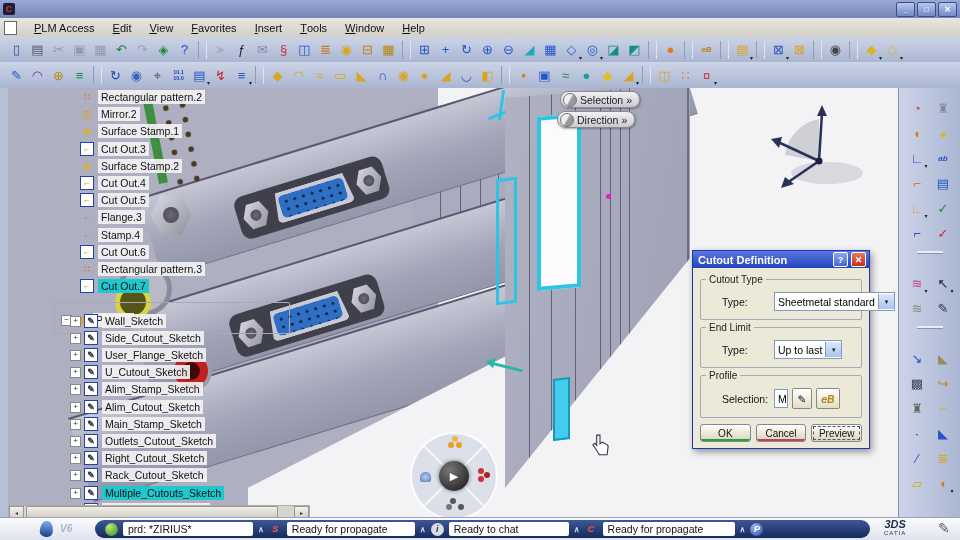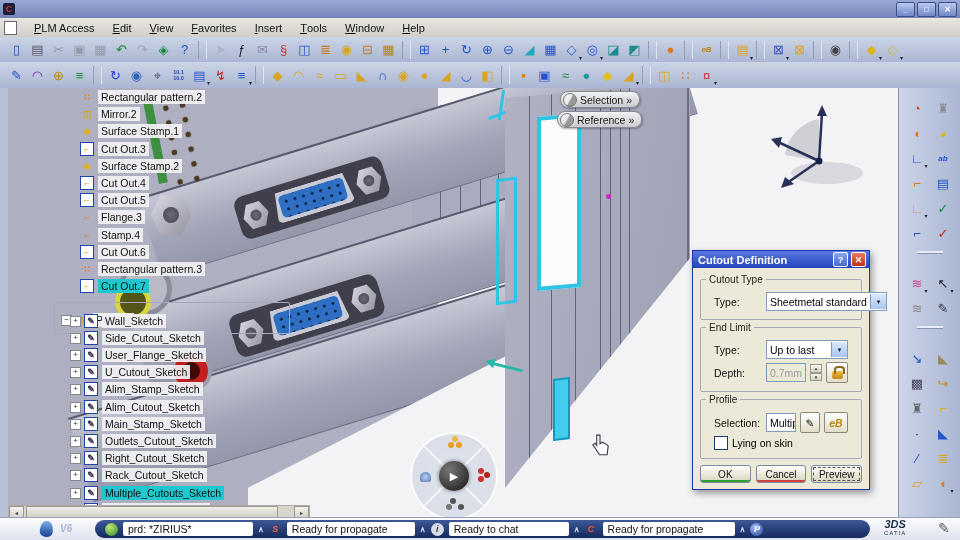--- a/index.html
+++ b/index.html
@@ -119,21 +119,21 @@
     border:1px solid #1a3aa8;box-shadow:2px 3px 7px rgba(0,0,0,.4);font-size:10.5px;}
   .dlg-title{height:17px;background:linear-gradient(#5a78e0,#2344bc);display:flex;align-items:center;
     color:#fff;font-weight:bold;padding-left:5px;font-size:11px;}
   .dlg-btn{width:13px;height:13px;margin-right:3px;border:1px solid #fff;border-radius:2px;color:#fff;
     font-size:9px;font-weight:bold;display:flex;align-items:center;justify-content:center;}
   .dlg-btn.help{margin-left:auto;background:linear-gradient(#88a8f0,#4468d0);}
   .dlg-btn.close{background:linear-gradient(#e87858,#c03020);}
   .dlg-body{padding:4px 5px 6px;}
   .group{position:relative;border:1px solid #a8a8b8;border-radius:2px;margin:7px 2px 4px;padding:9px 5px 5px;}
   .glabel{position:absolute;top:-6px;left:5px;background:#ece9d8;padding:0 3px;font-size:10px;color:#222;}
-  .drow{display:flex;align-items:center;margin:3px 8px;gap:4px;}
+  .drow{display:flex;align-items:center;margin:3px 16px;gap:4px;}
   .dlabel{width:48px;flex:none;color:#111;}
   .combo{flex:1;height:17px;background:#fff;border:1px solid #7f9db9;display:flex;align-items:center;}
   .combo .cval{flex:1;padding:0 3px;overflow:hidden;white-space:nowrap;}
   .combo .cbtn{width:15px;height:15px;margin:0;background:linear-gradient(#dce8fc,#aac4f0);
     border-left:1px solid #7f9db9;display:flex;align-items:center;justify-content:center;font-size:7px;color:#123;}
   .tfield{height:17px;background:#fff;border:1px solid #7f9db9;display:flex;align-items:center;padding:0 3px;overflow:hidden;white-space:nowrap;}
   .tfield.disabled{background:#ece9d8;color:#999;}
   .spin{width:12px;height:17px;display:flex;flex-direction:column;flex:none;}
   .spin span{flex:1;background:linear-gradient(#f8f8f4,#d4d0c0);border:1px solid #9a97880;border:1px solid #9a9788;
     font-size:5px;display:flex;align-items:center;justify-content:center;color:#333;}
@@ -508,21 +508,21 @@
   </div>
   <div class="abs magenta-dot"></div>
 
   <div class="abs pill" style="left:552px;top:3px;">
     <span class="picon"></span>
     <span>Selection</span>
     <span>»</span>
   </div>
   <div class="abs pill" style="left:549px;top:23px;">
     <span class="picon"></span>
-    <span>Reference</span>
+    <span>Direction</span>
     <span>»</span>
   </div>
 
   <div class="abs" style="left:755px;top:15px;z-index:8;">
     <svg width="110" height="88" viewBox="0 0 110 88">
       <ellipse cx="64" cy="70" rx="36" ry="11" fill="#d8d8de"></ellipse>
       <path d="M56 58 L56 16 A42 42 0 0 0 22 52 Z" fill="#c8c8d0" opacity="0.85"></path>
       <line x1="56" y1="58" x2="59" y2="10" stroke="#2a3158" stroke-width="2.5"></line>
       <polygon points="59,2 54,13 64,13" fill="#2a3158"></polygon>
       <line x1="56" y1="58" x2="15" y2="39" stroke="#2a3158" stroke-width="2.5"></line>
@@ -794,49 +794,34 @@
       <span class="glabel">End Limit</span>
       <div class="drow">
         <span class="dlabel">Type:</span>
         <div class="combo">
           <span class="cval">Up to last</span>
           <span class="cbtn">
               <span>▾</span>
             </span>
         </div>
       </div>
-      <div class="drow">
-        <span class="dlabel">Depth:</span>
-        <div class="tfield disabled" style="flex:1">0.7mm</div>
-        <div class="spin">
-          <span>▴</span>
-          <span>▾</span>
-        </div>
-        <div class="sqbtn">
-          <div class="padlock"></div>
-        </div>
-      </div>
     </div>
 
     <div class="group">
       <span class="glabel">Profile</span>
       <div class="drow">
         <span class="dlabel">Selection:</span>
         <div class="tfield" style="flex:1">Multiple_Cutouts_S</div>
         <div class="sqbtn" style="width:18px">
           <span>✎</span>
         </div>
         <div class="sqbtn" style="width:22px;font-weight:bold;font-style:italic;color:#b8860b;">
           <span>eB</span>
         </div>
       </div>
-      <div class="drow">
-        <div class="checkbox"></div>
-        <span>Lying on skin</span>
-      </div>
     </div>
 
     <div class="btnrow">
       <div class="xpbtn ok-btn">OK</div>
       <div class="xpbtn cancel-btn">Cancel</div>
       <div class="xpbtn preview-btn">Preview</div>
     </div>
   </div>
 </div>
 

